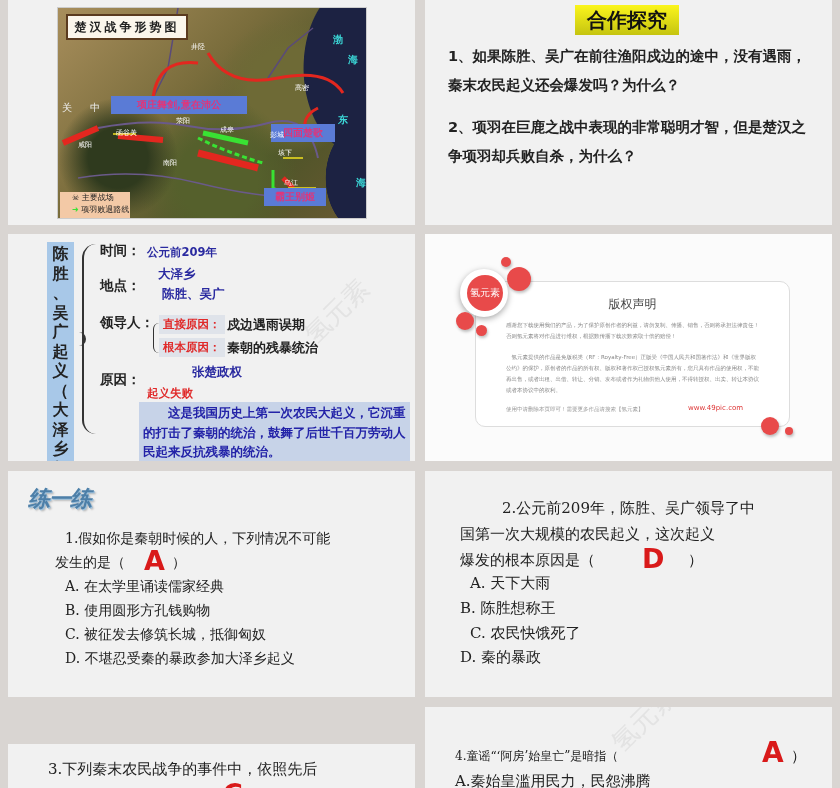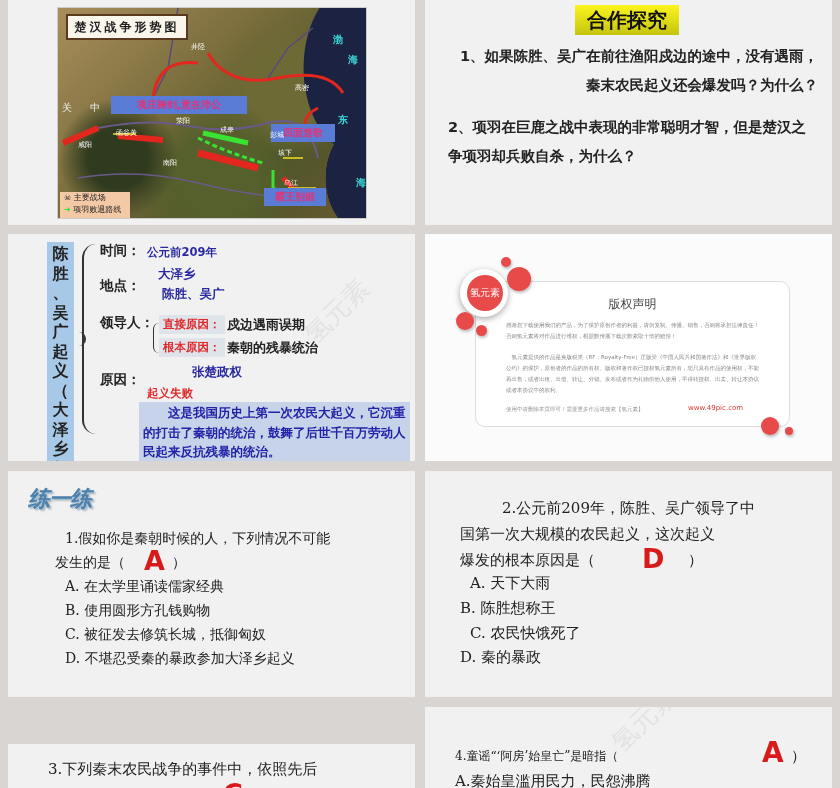--- a/index.html
+++ b/index.html
@@ -40,21 +40,21 @@
       background: #fbf6ec; border: 2px solid #5a3a1e;
       font-family: "DejaVu Serif", serif; font-weight: bold; font-size: 12px;
       color: #222; line-height: 22px; text-align: center; letter-spacing: 3px;
     }
     .map-label {
       position: absolute; background: #5a7bd6; color: #e0357a; font-weight: bold;
       font-size: 10px; text-align: center; line-height: 18px; height: 18px;
     }
     .map-legend {
       position: absolute; left: 2px; top: 184px; width: 70px; height: 26px;
-      background: #f3c9a6; font-size: 8px; color: #222; line-height: 12px; padding-left: 4px;
+      background: #f3c9a6; font-size: 8px; color: #222; line-height: 12px; padding-left: 12px;
     }
     .sea-text { position: absolute; color: #3bd6d6; font-size: 10px; font-weight: bold; }
     .place { position: absolute; color: #fff; font-size: 7px; }
 
     
     .s2-title {
       position: absolute; left: 150px; top: 5px; width: 104px; height: 30px;
       background: linear-gradient(#fbf51c, #c5c410);
       font-weight: bold; font-size: 20px; color: #111;
       text-align: center; line-height: 30px;
@@ -186,21 +186,21 @@
     <span class="place" style="left:32px;top:93px;font-size:10px;color:#eee">中</span>
     <div class="map-legend">
       <div><span>☠</span> <span>主要战场</span></div>
       <div><span style="color:#39e233">➜</span> <span>项羽败退路线</span></div>
     </div>
   </div>
 </div>
 
 <div class="slide" id="s2">
   <div class="s2-title">合作探究</div>
-  <div class="s2-q" style="top:42px;text-align:right;">1、如果陈胜、吴广在前往渔阳戍边的途中，没有遇雨，秦末农民起义还会爆发吗？为什么？</div>
+  <div class="s2-q" style="top:42px;">1、如果陈胜、吴广在前往渔阳戍边的途中，没有遇雨，秦末农民起义还会爆发吗？为什么？</div>
   <div class="s2-q" style="top:113px;">2、项羽在巨鹿之战中表现的非常聪明才智，但是楚汉之争项羽却兵败自杀，为什么？</div>
 </div>
 
 <div class="slide" id="s3">
   <div class="vert-title">
     <span>陈</span>
     <span>胜</span>
     <span>、</span>
     <span>吴</span>
     <span>广</span>

